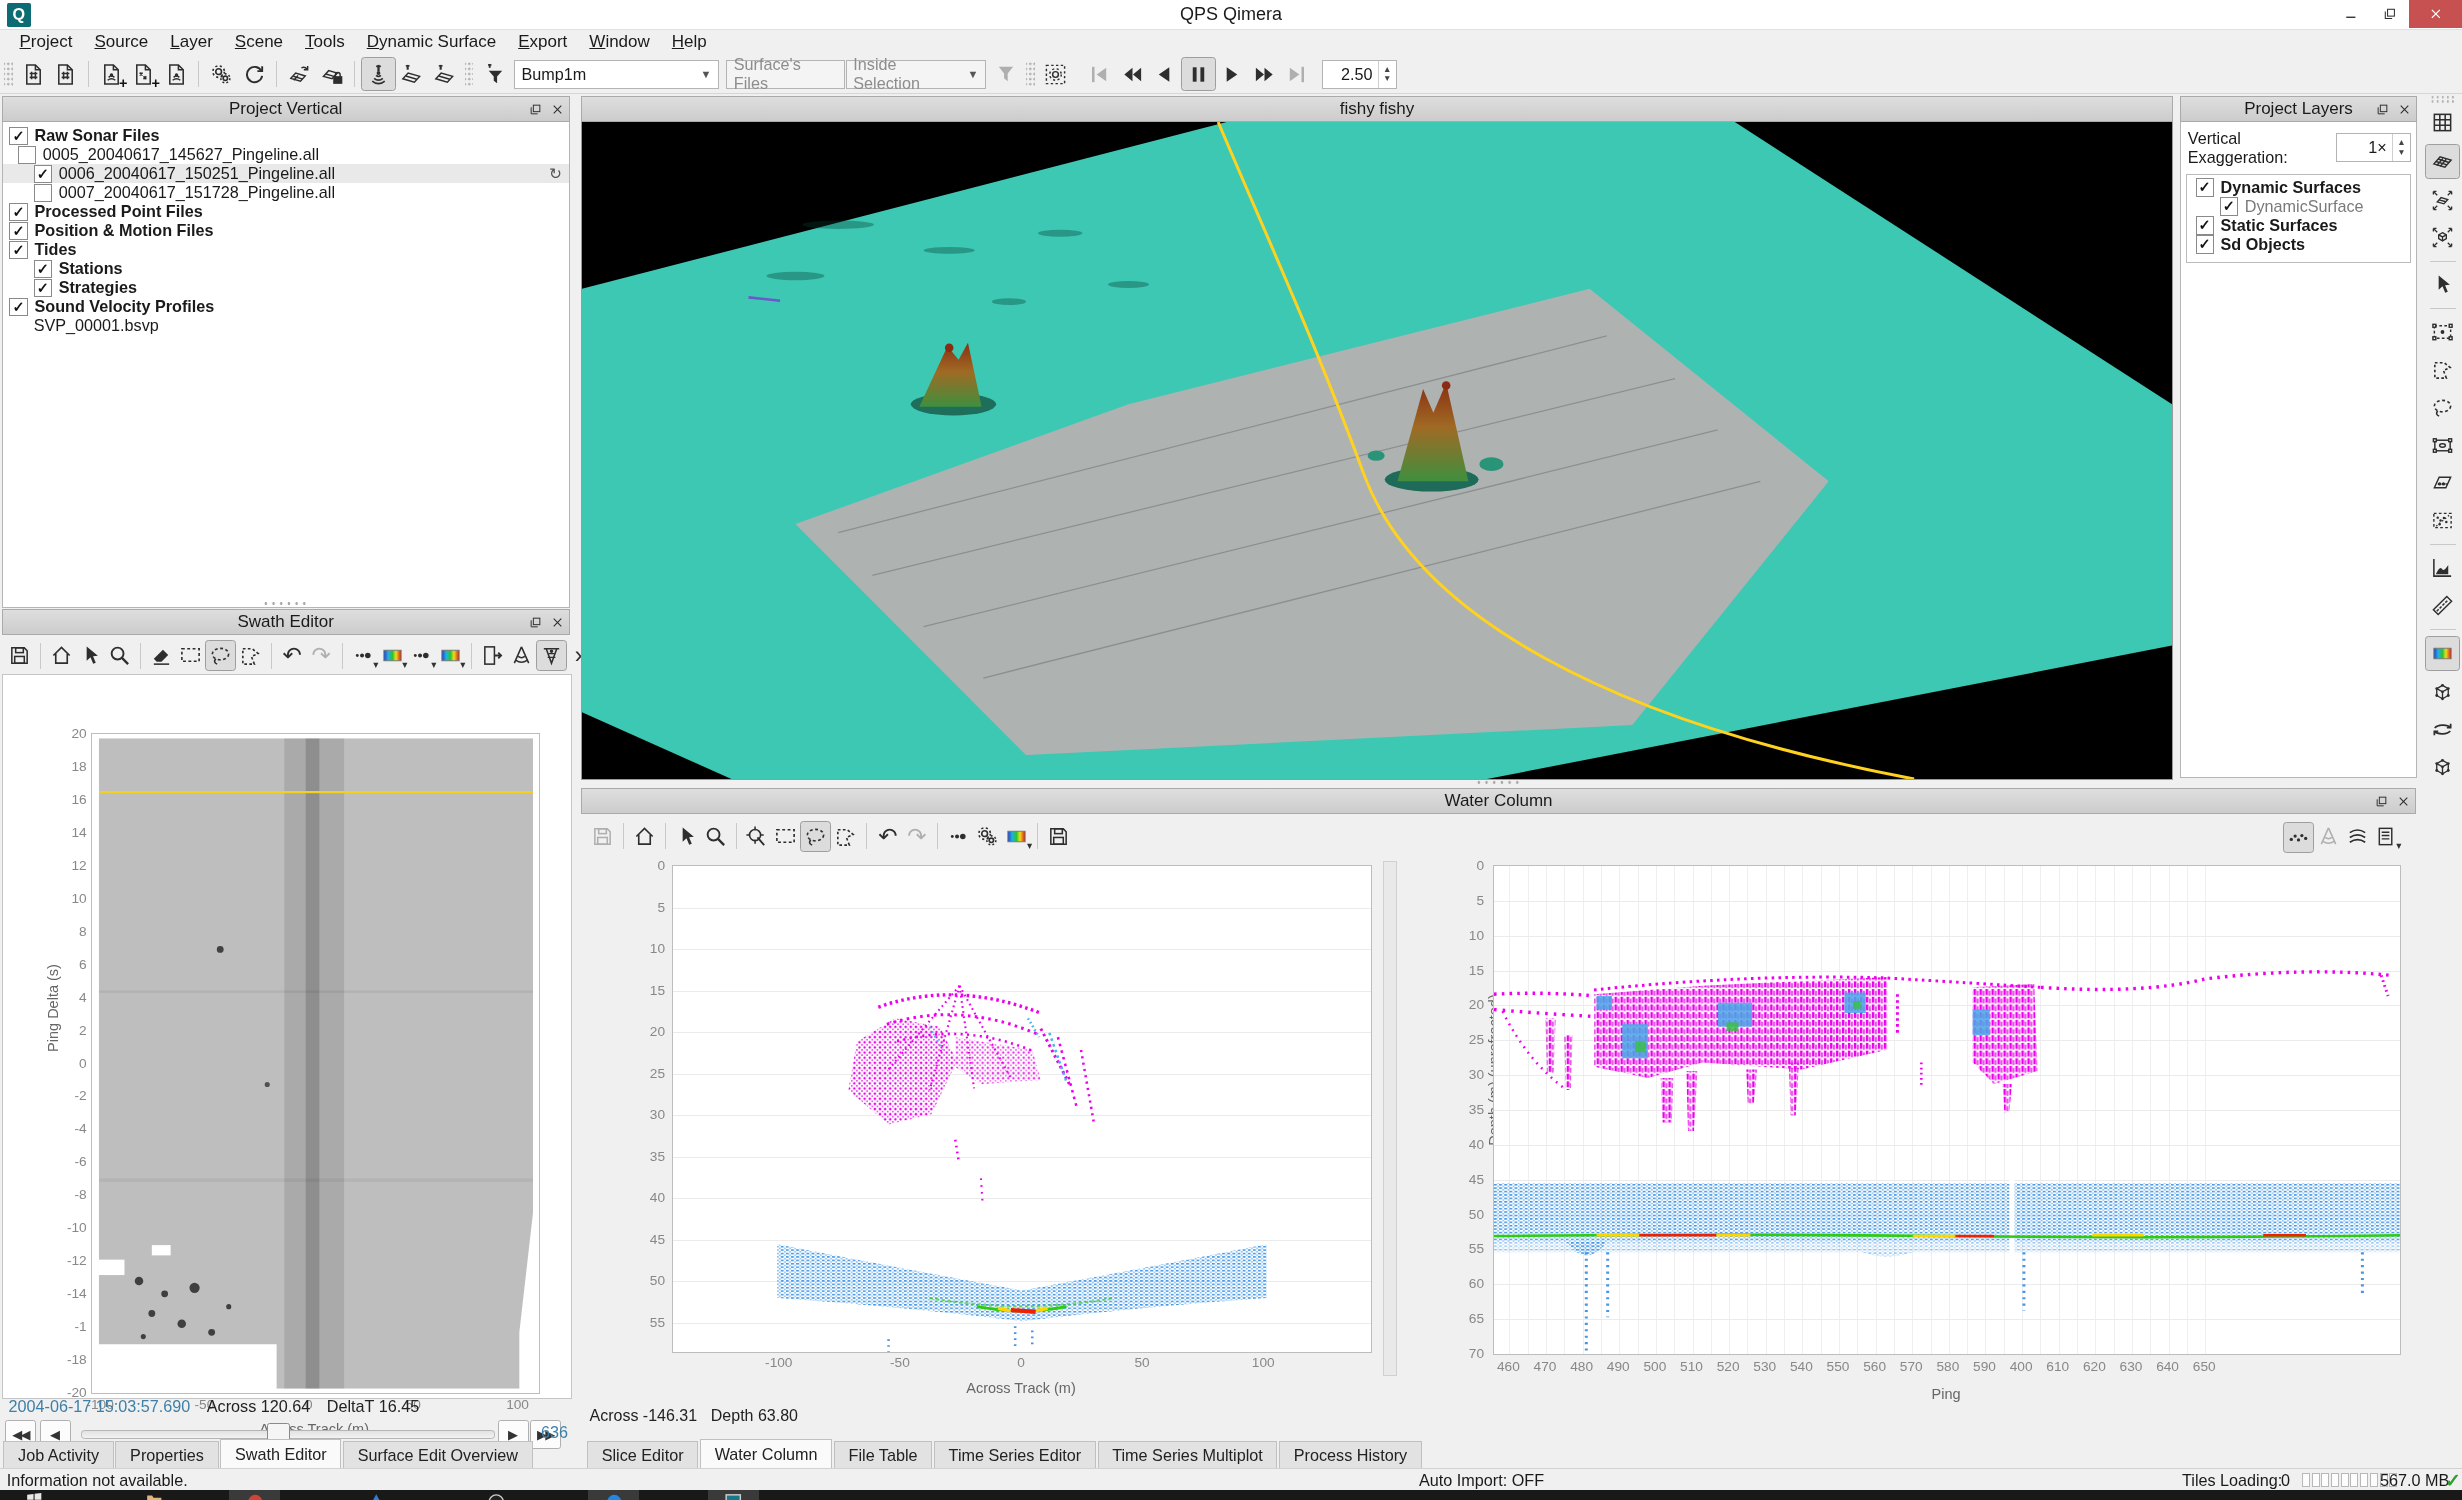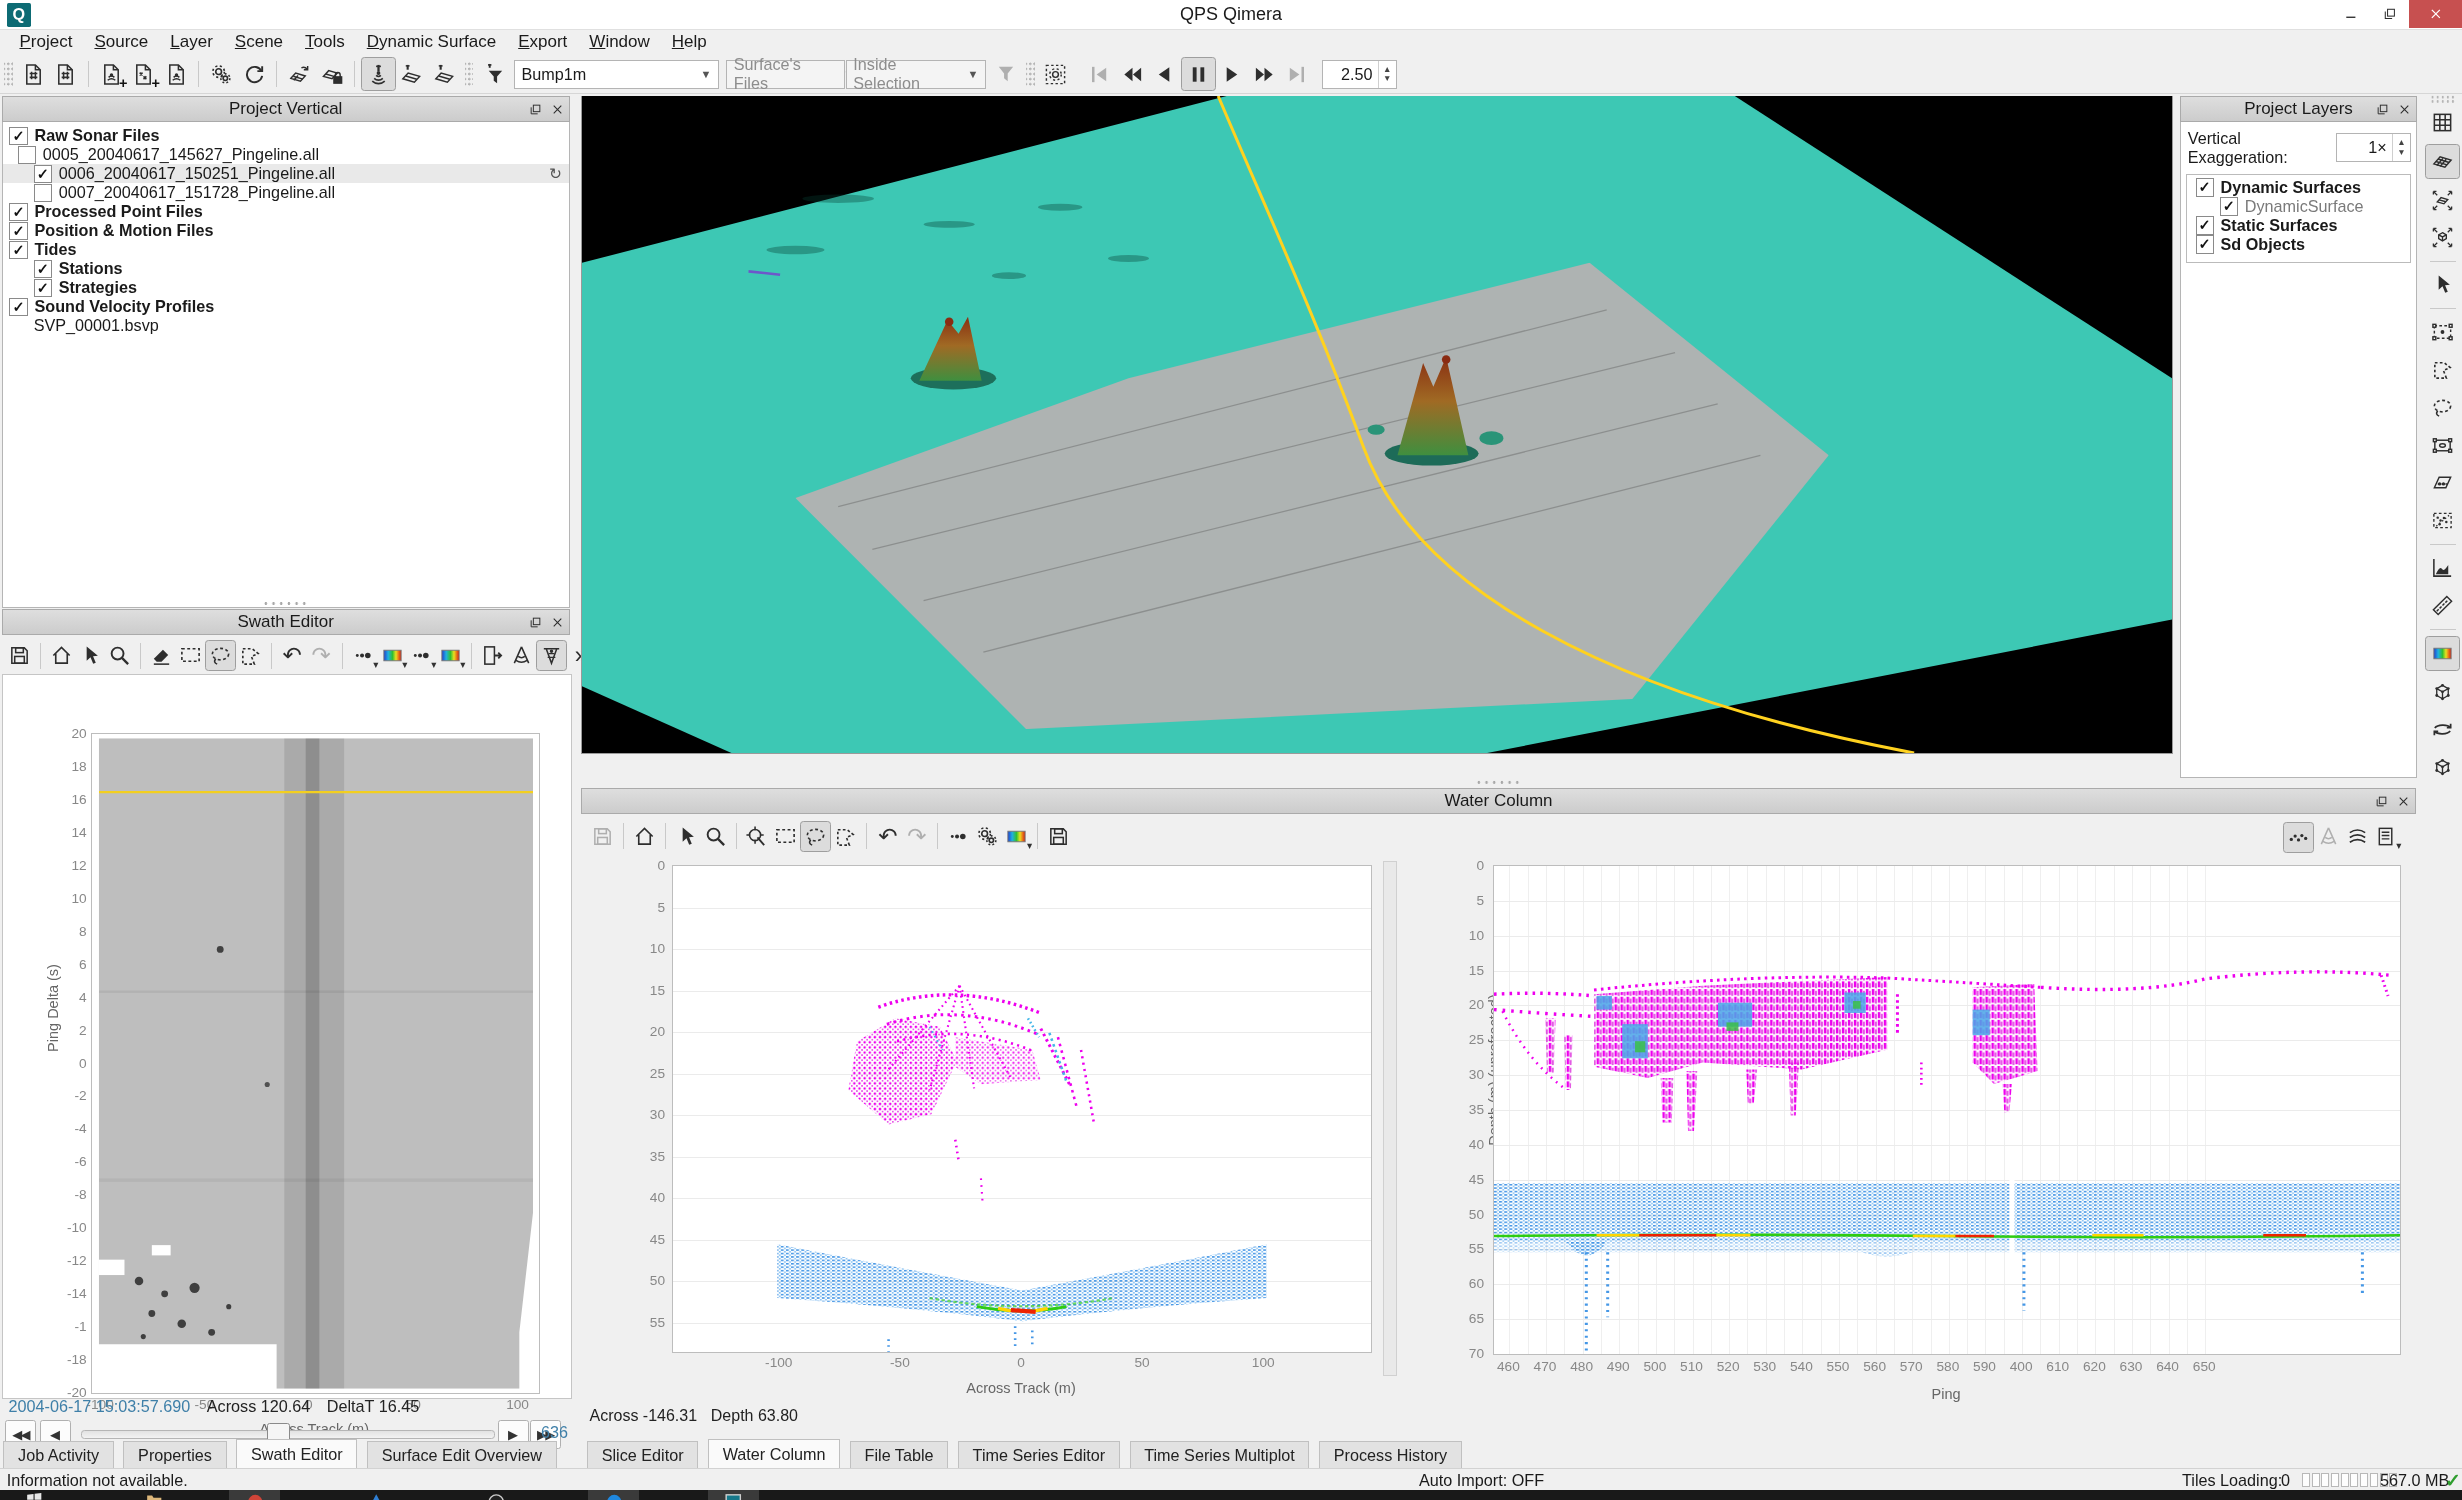--- a/index.html
+++ b/index.html
@@ -116,21 +116,21 @@
   #wc-status span{margin-right:13.7px;}
   
   #rstrip{position:absolute;left:2423px;top:92px;width:39px;height:1347px;display:flex;flex-direction:column;align-items:center;padding-top:3.4px;}
   #rstrip .tbtn{width:32.5px;height:32.5px;margin:2.6px 0;}
   #rstrip .tsep{width:26px;height:0.9px;margin:4.3px 0;}
   #rstrip .grip{width:26px;height:8.5px;background:radial-gradient(circle,#b5b5b5 1.1px,transparent 1.3px);background-size:5.1px 4.3px;}
   
   .hsplit{position:absolute;display:flex;align-items:center;justify-content:center;}
   .dots{width:48px;height:6.8px;background:radial-gradient(circle,#a8a8a8 1.3px,transparent 1.5px);background-size:7.7px 6.8px;}
   
-  .tabbar{position:absolute;top:1440px;height:28px;display:flex;align-items:flex-end;gap:8px;}
+  .tabbar{position:absolute;top:1440px;height:28px;display:flex;align-items:flex-end;}
   #tabs-left{left:3.4px;} #tabs-bottom{left:587px;}
   .tab{height:26px;padding:0 13.7px;display:flex;align-items:center;font-size:16.2px;background:#e2e2e2;
        border:0.9px solid #c0c0c0;border-bottom:none;margin-right:1.7px;color:#222;}
   .tab.active{background:#fafafa;height:28px;}
   
   #statusbar{position:absolute;left:0;top:1468px;width:2462px;height:22px;background:#f0f0f0;border-top:0.9px solid #d2d2d2;font-size:16.2px;}
   #sb-msg{position:absolute;left:6.8px;top:1.7px;}
   #sb-auto{position:absolute;left:1419px;top:1.7px;}
   #sb-tiles{position:absolute;left:2182px;top:1.7px;}
   #sb-count{position:absolute;left:2281px;top:1.7px;}
@@ -875,20 +875,23 @@
         <div id="shandle"></div>
       </div>
       <div class="sbtn" style="left:496px;">▶&nbsp;</div>
 
       <div class="sbtn" style="left:528px;">▶▶</div>
       <div id="scount">636</div>
     </div>
   </div>
 
   <div class="panel" id="scene-panel">
+    <div class="phead">
+        <span>fishy fishy</span>
+      </div>
     <div id="scene-body">
       <svg viewBox="0 0 1862 768" preserveAspectRatio="none">
         <defs>
           <clipPath id="clipTeal">
               <path d="M0 195 L755 0 L1350 0 L1862 330 L1862 612 L1060 768 L0 768 Z"></path>
             </clipPath>
           <clipPath id="clipCloud">
               <path d="M250 470 L640 330 L1180 195 L1460 420 L1230 705 L520 740 Z"></path>
             </clipPath>
         </defs>

